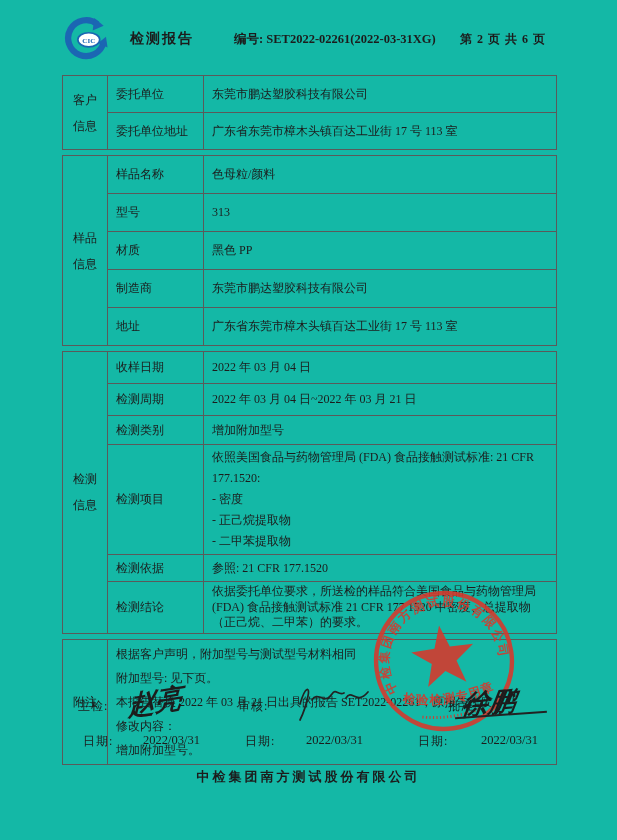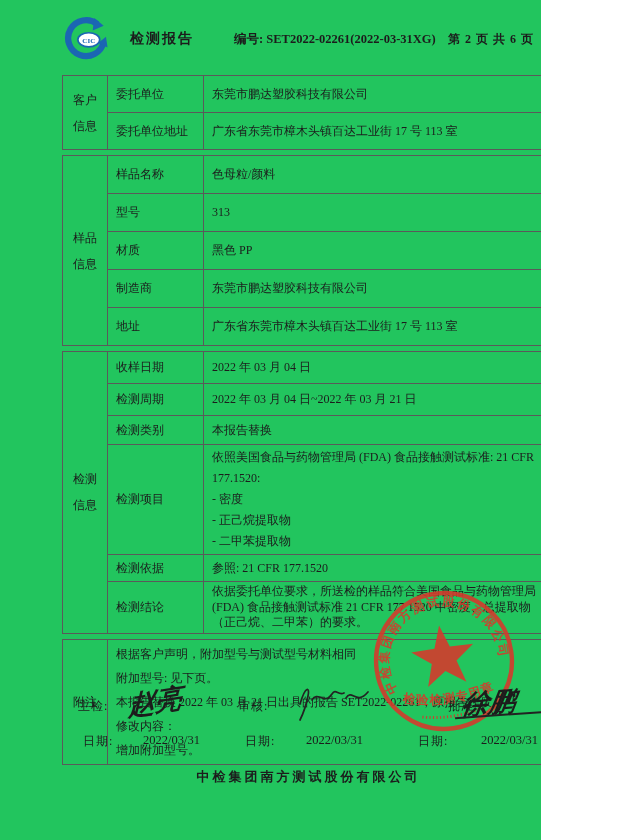--- a/index.html
+++ b/index.html
@@ -1,25 +1,25 @@
 <!DOCTYPE html>
 <html><head>
 <meta charset="utf-8">
 <style>
   html,body { margin:0; padding:0; background:#ffffff; }
   .page {
-    position:relative; width:541px; height:840px; background:#22c55e;
+    position:relative; width:617px; height:840px; background:#14b8a6;
     font-family:"Liberation Serif","DejaVu Serif",serif; color:#1c1c1c; overflow:hidden;
   }
 
   
   .hdr-logo { position:absolute; left:63px; top:16px; width:50px; height:46px; }
   .hdr-title { position:absolute; left:130px; top:30px; font-size:14px; font-weight:bold; letter-spacing:2px; }
   .hdr-no { position:absolute; left:234px; top:31px; font-size:12.5px; font-weight:bold;text-align:right; }
-  .hdr-page { position:absolute; left:448px; top:31px; font-size:12px; font-weight:bold; letter-spacing:1px; }
+  .hdr-page { position:absolute; left:460px; top:31px; font-size:12px; font-weight:bold; letter-spacing:1px; }
 
   
   .doc-tables { position:absolute; left:62px; top:75px; width:494px; }
   table.sec { border-collapse:collapse; table-layout:fixed; width:494px; margin-bottom:5px; }
   table.sec td { border:1px solid #5a5a5a; font-size:12px; padding:2px 8px; vertical-align:middle; }
   col.c1 { width:45px; } col.c2 { width:96px; } col.c3 { width:353px; }
   td.group { text-align:center; padding:2px 2px; white-space:pre-line; line-height:26px; }
   td.val, td.lab { text-align:left; }
   .ml { white-space:pre-line; }
   .lh21 { line-height:21px; }
@@ -135,21 +135,21 @@
 信息</td>
           <td class="lab">收样日期</td>
           <td class="val">2022 年 03 月 04 日</td>
         </tr>
         <tr class="h27">
           <td class="lab">检测周期</td>
           <td class="val">2022 年 03 月 04 日~2022 年 03 月 21 日</td>
         </tr>
         <tr class="h24">
           <td class="lab">检测类别</td>
-          <td class="val">本报告替换</td>
+          <td class="val">增加附加型号</td>
         </tr>
         <tr class="h85">
           <td class="lab">检测项目</td>
           <td class="val ml lh21">依照美国食品与药物管理局 (FDA) 食品接触测试标准: 21 CFR 177.1520:
 - 密度
 - 正己烷提取物
 - 二甲苯提取物</td>
         </tr>
         <tr class="h22">
           <td class="lab">检测依据</td>

